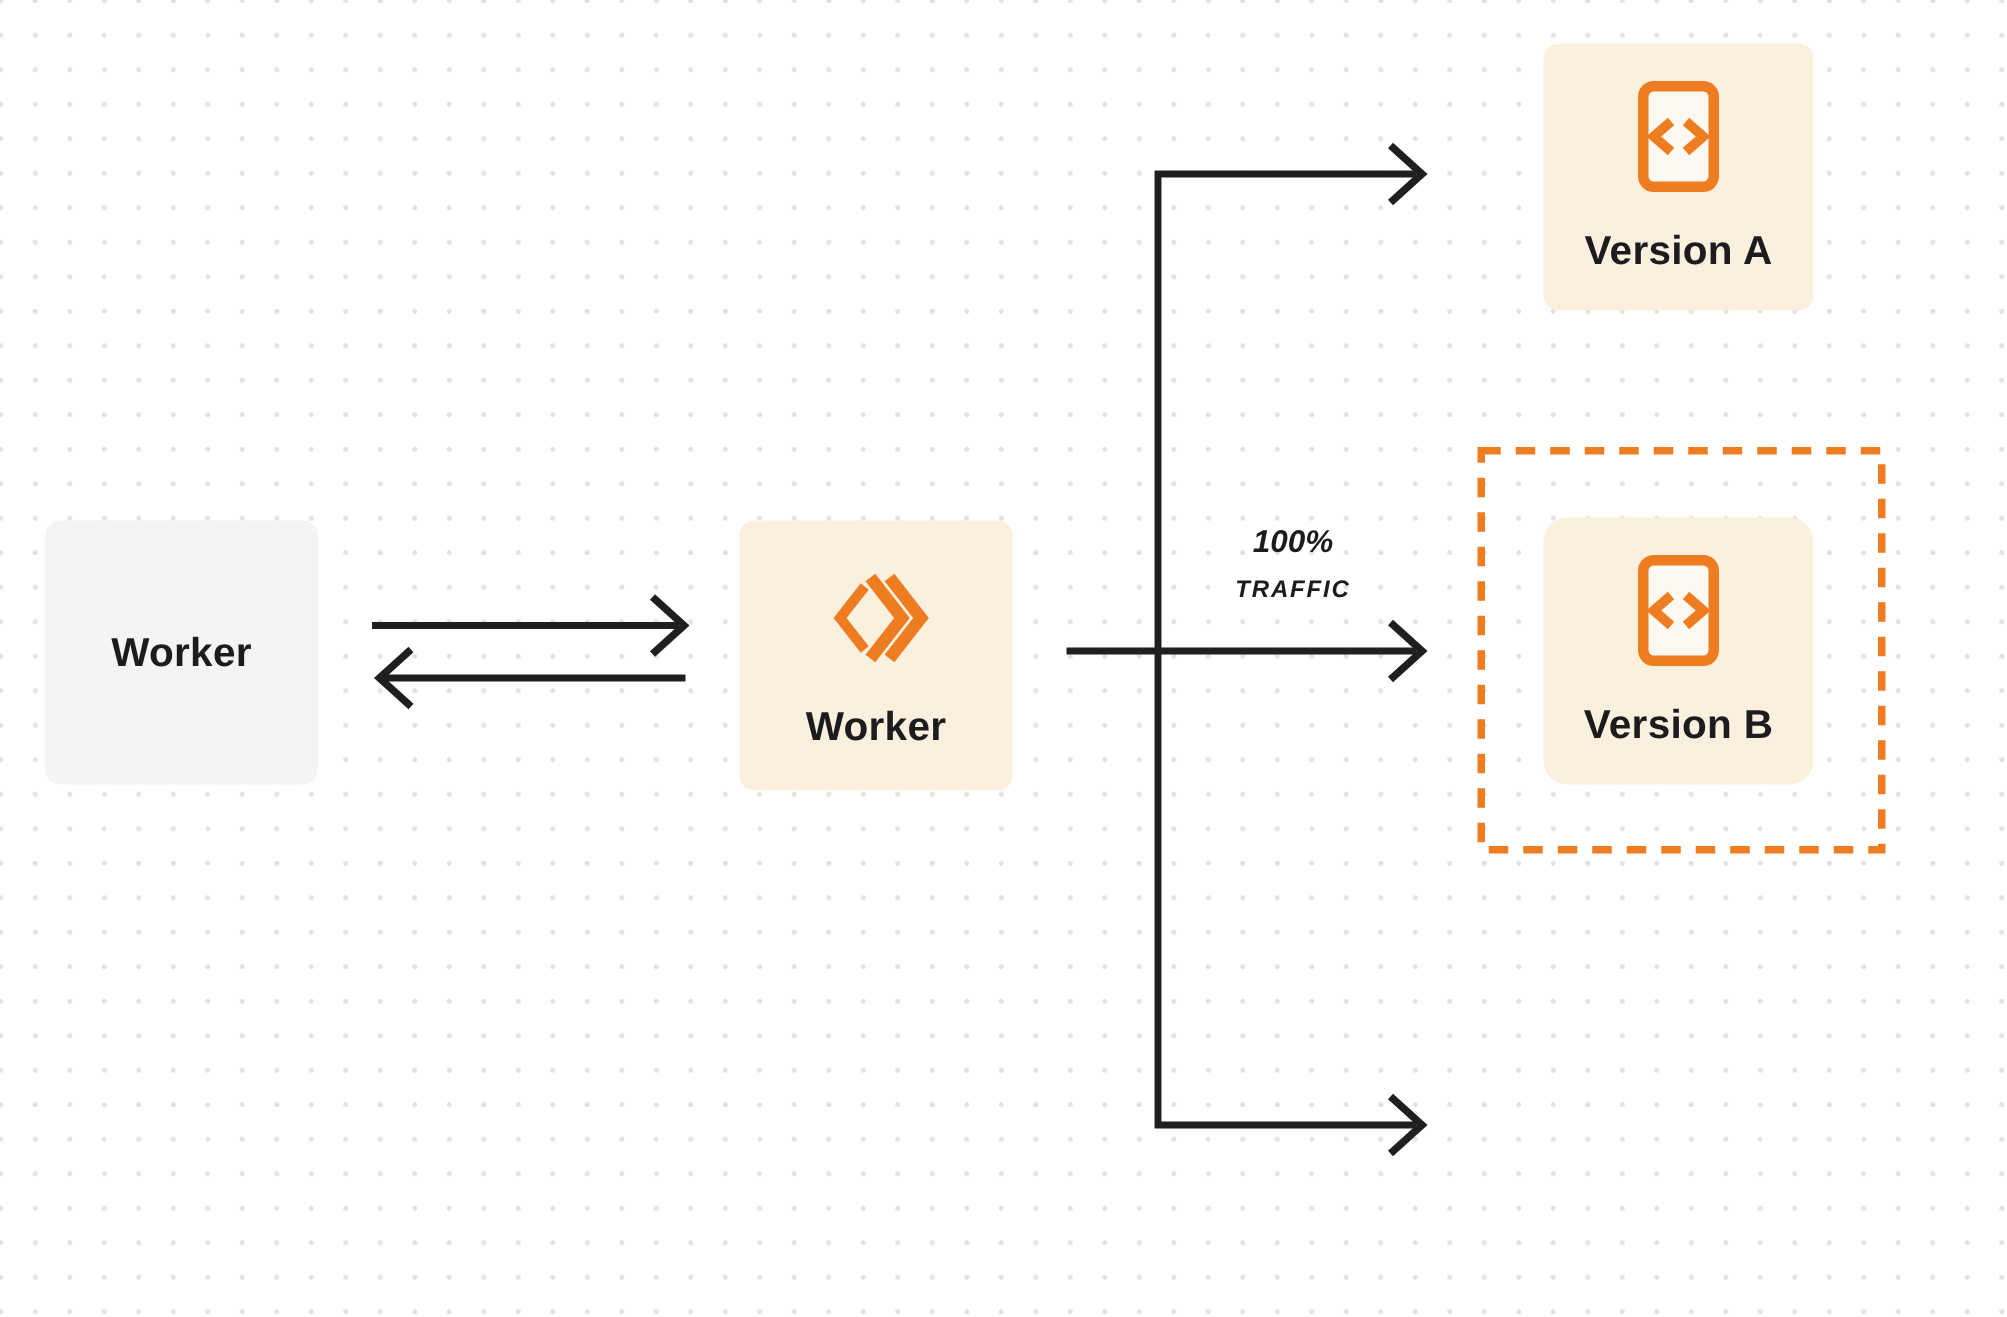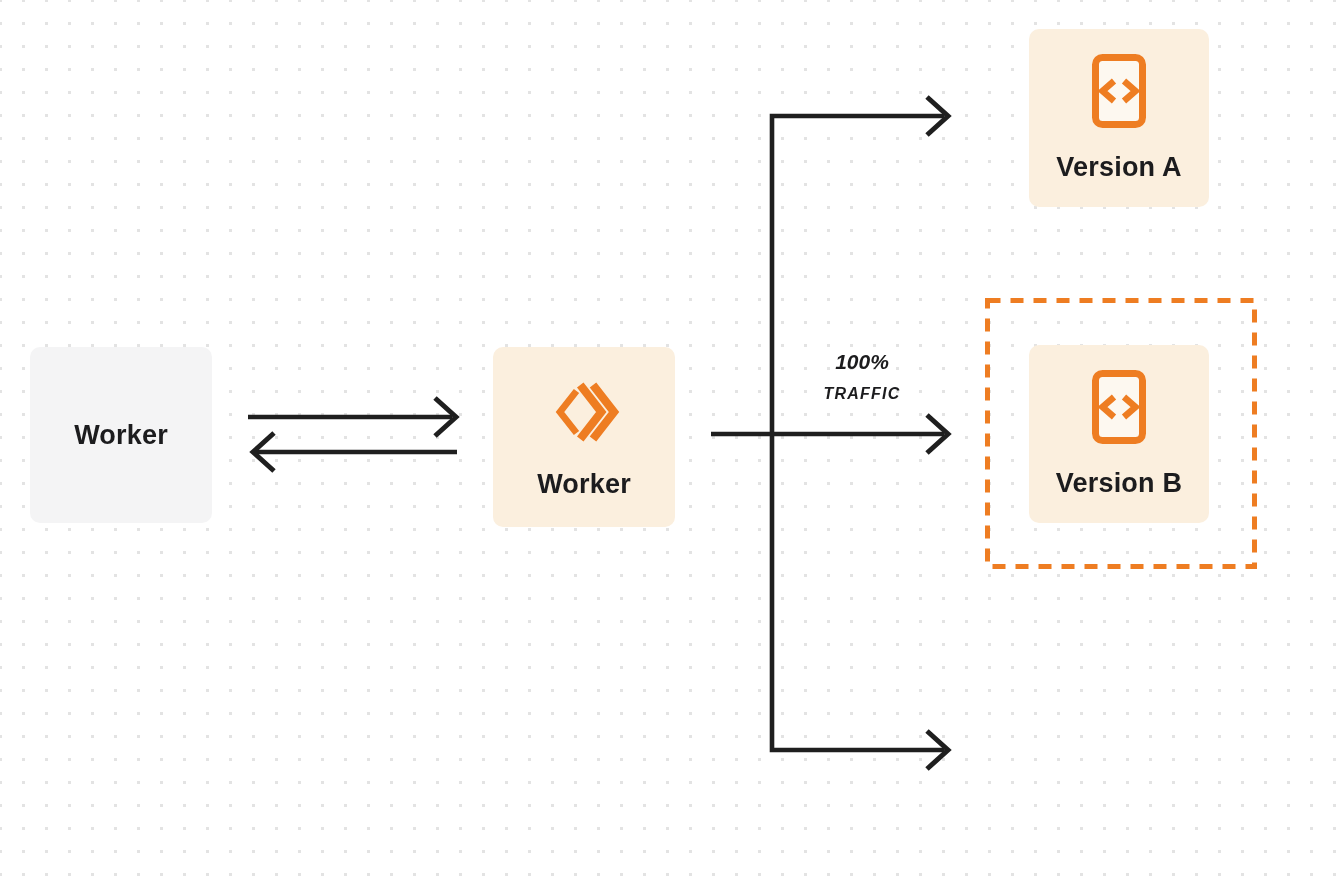--- a/index.html
+++ b/index.html
@@ -51,21 +51,21 @@
     width: 182px; height: 180px;
     background: #fbefde;
     gap: 20px;
   }
   .version-box {
     width: 180px; height: 178px;
     background: #fbefde;
     gap: 24px;
   }
   .version-a { left: 1029px; top: 29px; }
-  .version-b { left: 1029px; top: 345px; }
+  .version-b { left: 1029px; top: 345px; border-radius: 16px; }
   .version-c { left: 1029px; top: 660px; }
   .traffic-label {
     position: absolute;
     left: 776px; top: 350px;
     width: 172px;
     text-align: center;
     color: #1c1c1e;
     font-weight: 700;
     font-style: italic;
   }

